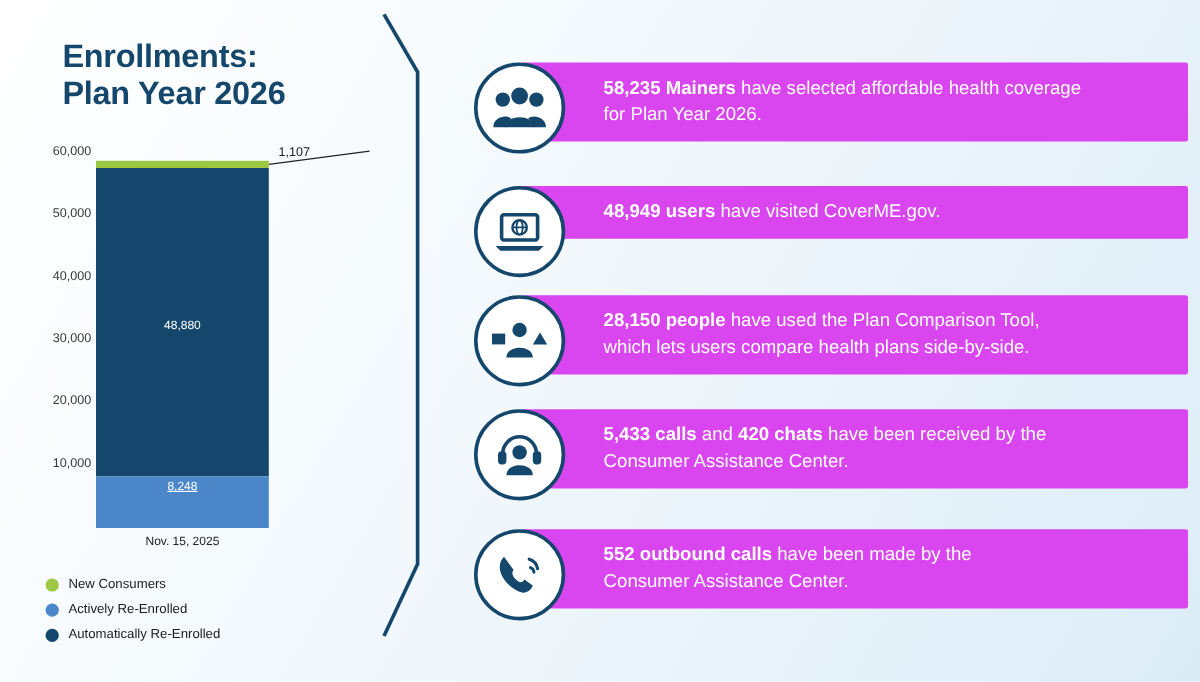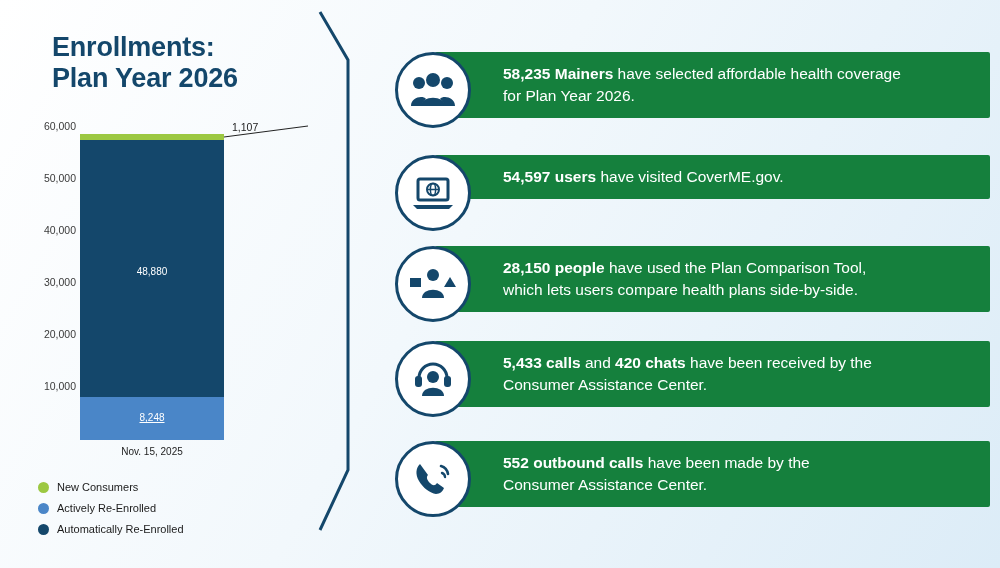--- a/index.html
+++ b/index.html
@@ -144,21 +144,21 @@
   .stat-row {
     position: absolute;
     left: 105px;
     width: 605px;
   }
   .stat-bar {
     position: absolute;
     left: 40px;
     top: 0;
     width: 555px;
-    background: #15803d;
+    background: #d946ef;
     border-radius: 2px;
     color: #ffffff;
     box-sizing: border-box;
     padding: 11px 18px 11px 68px;
     font-size: 15.5px;
     line-height: 1.42;
   }
   .stat-bar b {
     font-weight: bold;
   }
@@ -203,21 +203,21 @@
 
       <div id="plot">
 
         <div class="bar-seg seg-new" style="top:9px; height:6px;"></div>
 
         <div class="bar-seg seg-auto" style="top:15px; height:257px;">
           <div class="seg-label" style="top:126px;">48,880</div>
         </div>
 
         <div class="bar-seg seg-active" style="top:272px; height:43px;">
-          <div class="seg-label" style="top:15px;text-decoration:underline;">8,248</div>
+          <div class="seg-label" style="top:3px;text-decoration:underline;">8,248</div>
         </div>
 
         <svg style="position:absolute; left:144px; top:-2px;" width="90" height="28">
           <line x1="0" y1="14" x2="84" y2="3" stroke="#222" stroke-width="1"></line>
         </svg>
       </div>
 
       <div id="callout-value">1,107</div>
 
       <div id="x-axis-label">Nov. 15, 2025</div>
@@ -257,21 +257,21 @@
           <circle cx="36" cy="11" r="6" fill="#14476b"></circle>
           <path d="M10 34 C10 23 34 23 34 34 Z" fill="#14476b"></path>
           <path d="M0 34 C0 25 12 23 15 27 C12 29 11 31 11 34 Z" fill="#14476b"></path>
           <path d="M44 34 C44 25 32 23 29 27 C32 29 33 31 33 34 Z" fill="#14476b"></path>
         </svg>
       </div>
     </div>
 
     <div class="stat-row" style="top:155px;">
       <div class="stat-bar">
-        <b>54,597 users</b><span> have visited CoverME.gov.</span>
+        <b>48,949 users</b><span> have visited CoverME.gov.</span>
       </div>
       <div class="stat-circle">
         <svg width="44" height="36" viewBox="0 0 44 36">
           <rect x="7" y="4" width="30" height="21" rx="2" fill="none" stroke="#14476b" stroke-width="3"></rect>
           <circle cx="22" cy="14.5" r="6" fill="none" stroke="#14476b" stroke-width="2"></circle>
           <ellipse cx="22" cy="14.5" rx="2.6" ry="6" fill="none" stroke="#14476b" stroke-width="1.5"></ellipse>
           <line x1="16" y1="14.5" x2="28" y2="14.5" stroke="#14476b" stroke-width="1.5"></line>
           <path d="M2 30 L42 30 L38 34 L6 34 Z" fill="#14476b"></path>
         </svg>
       </div>

